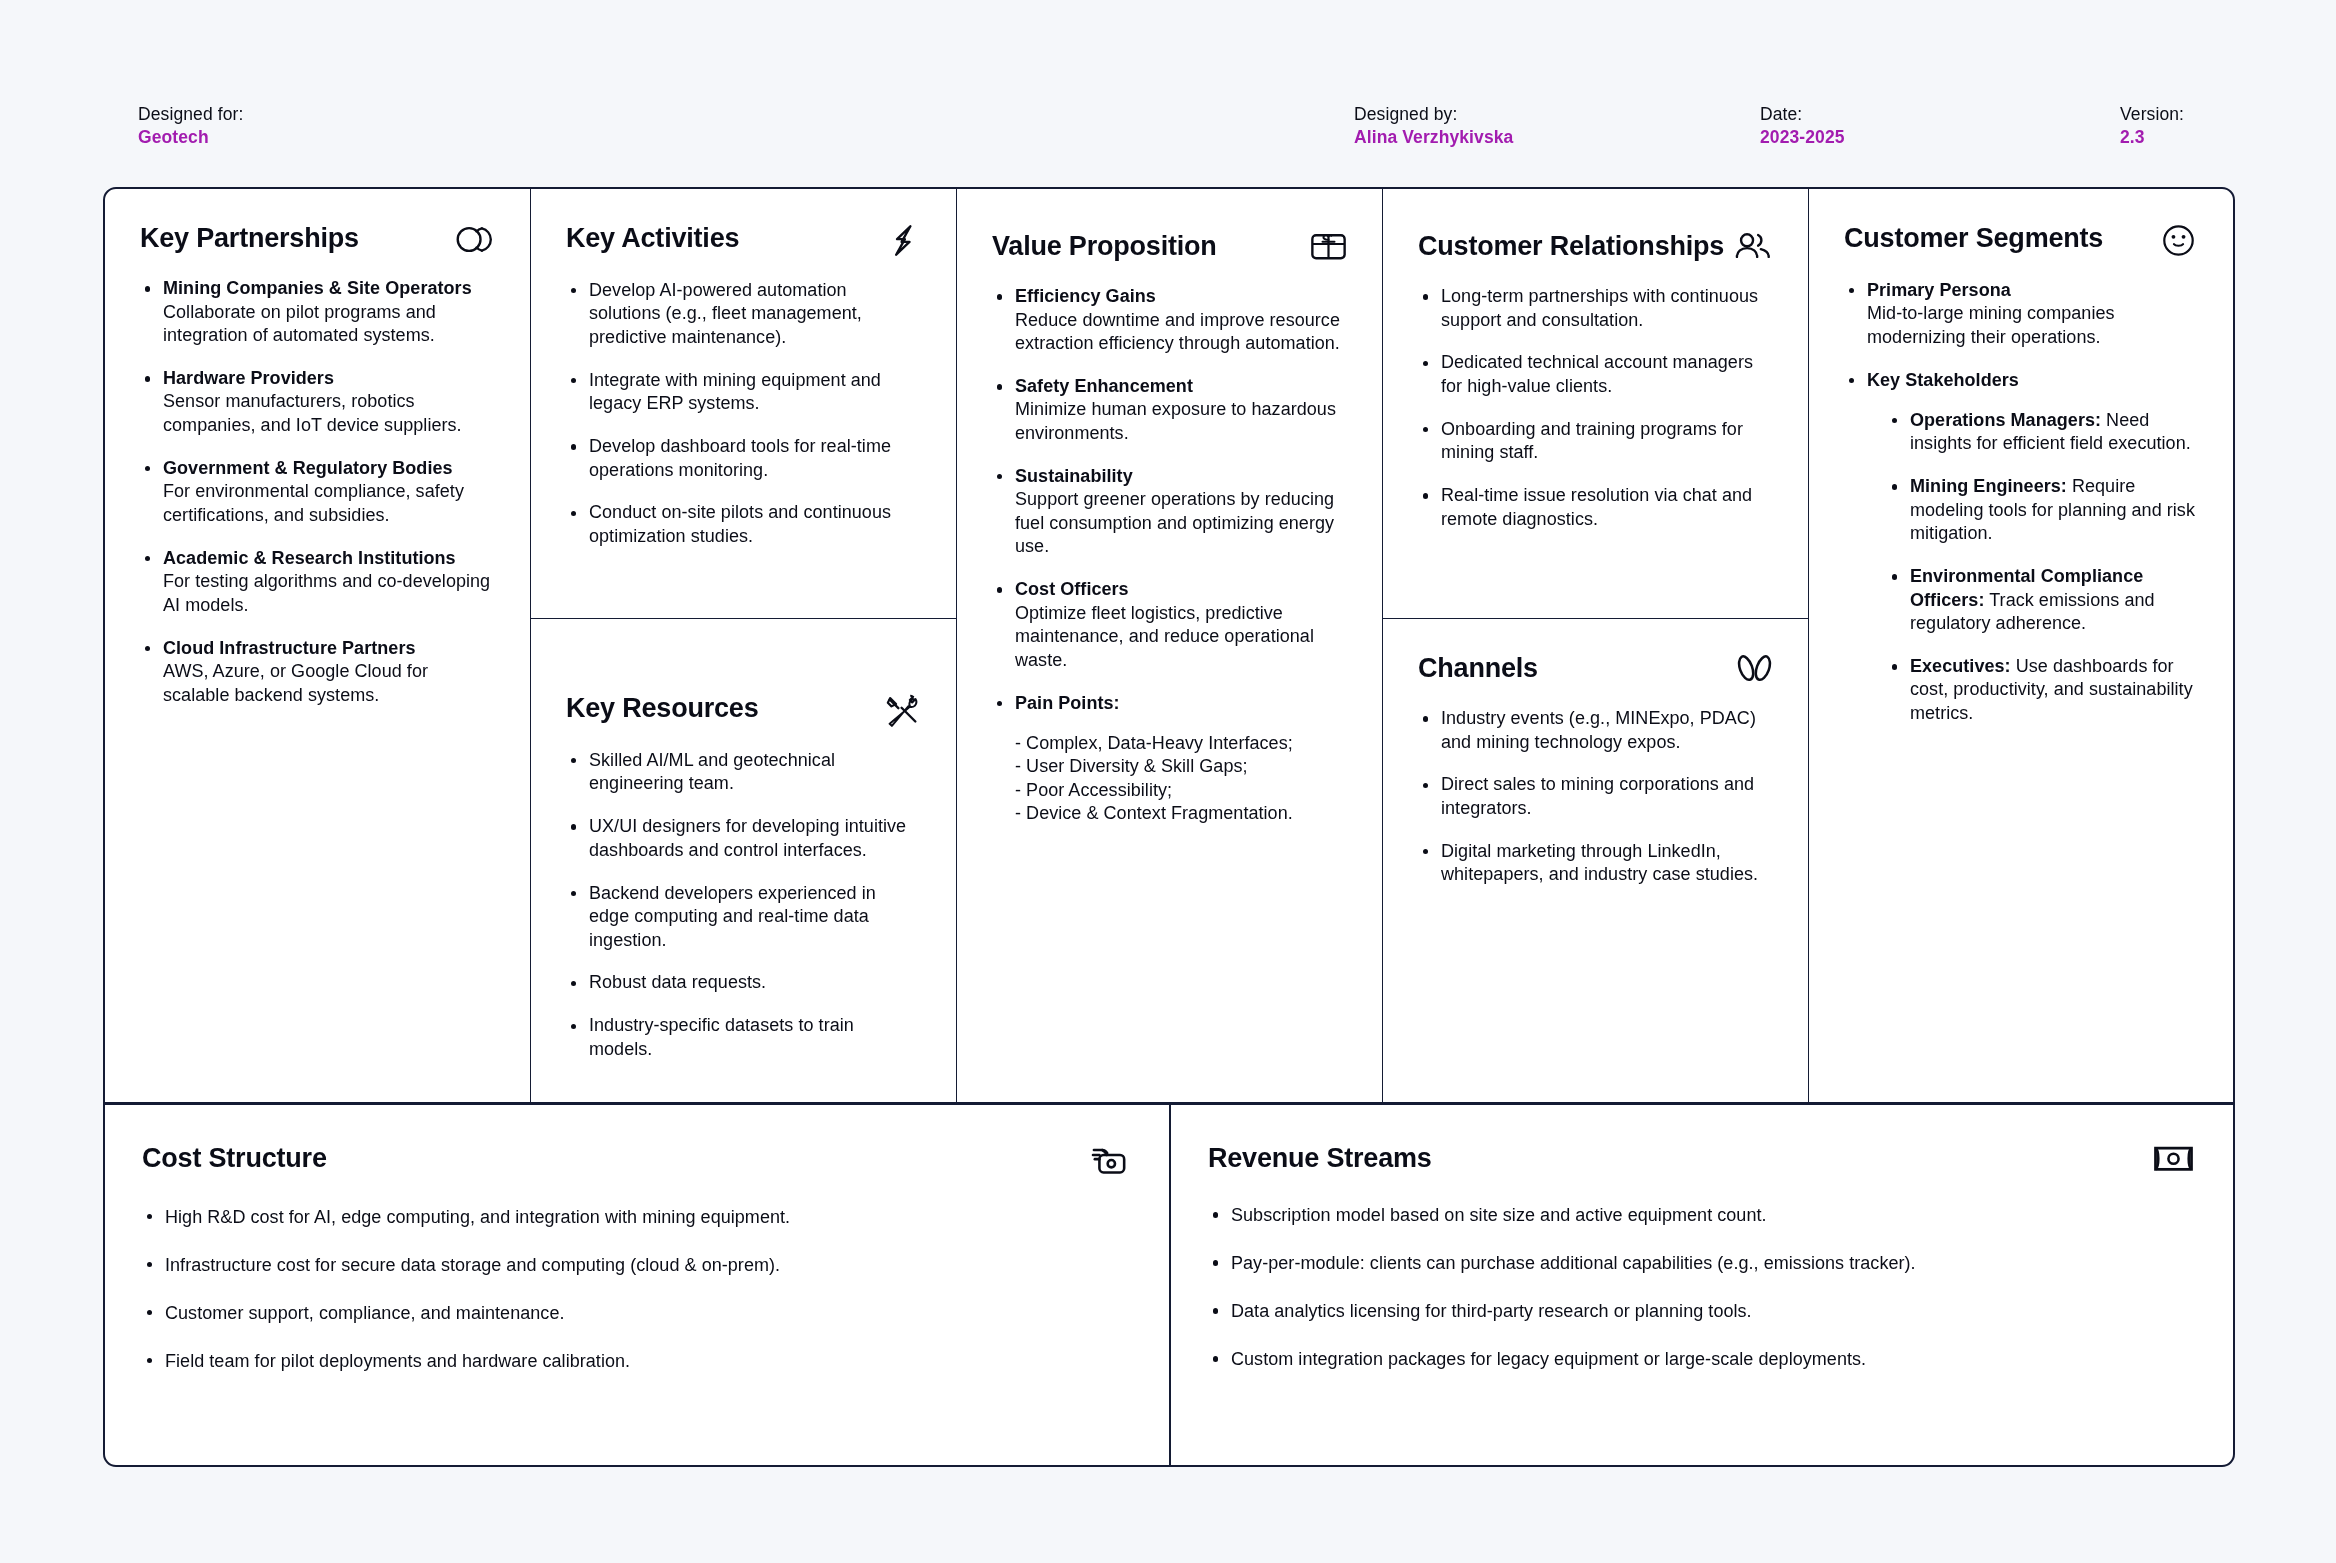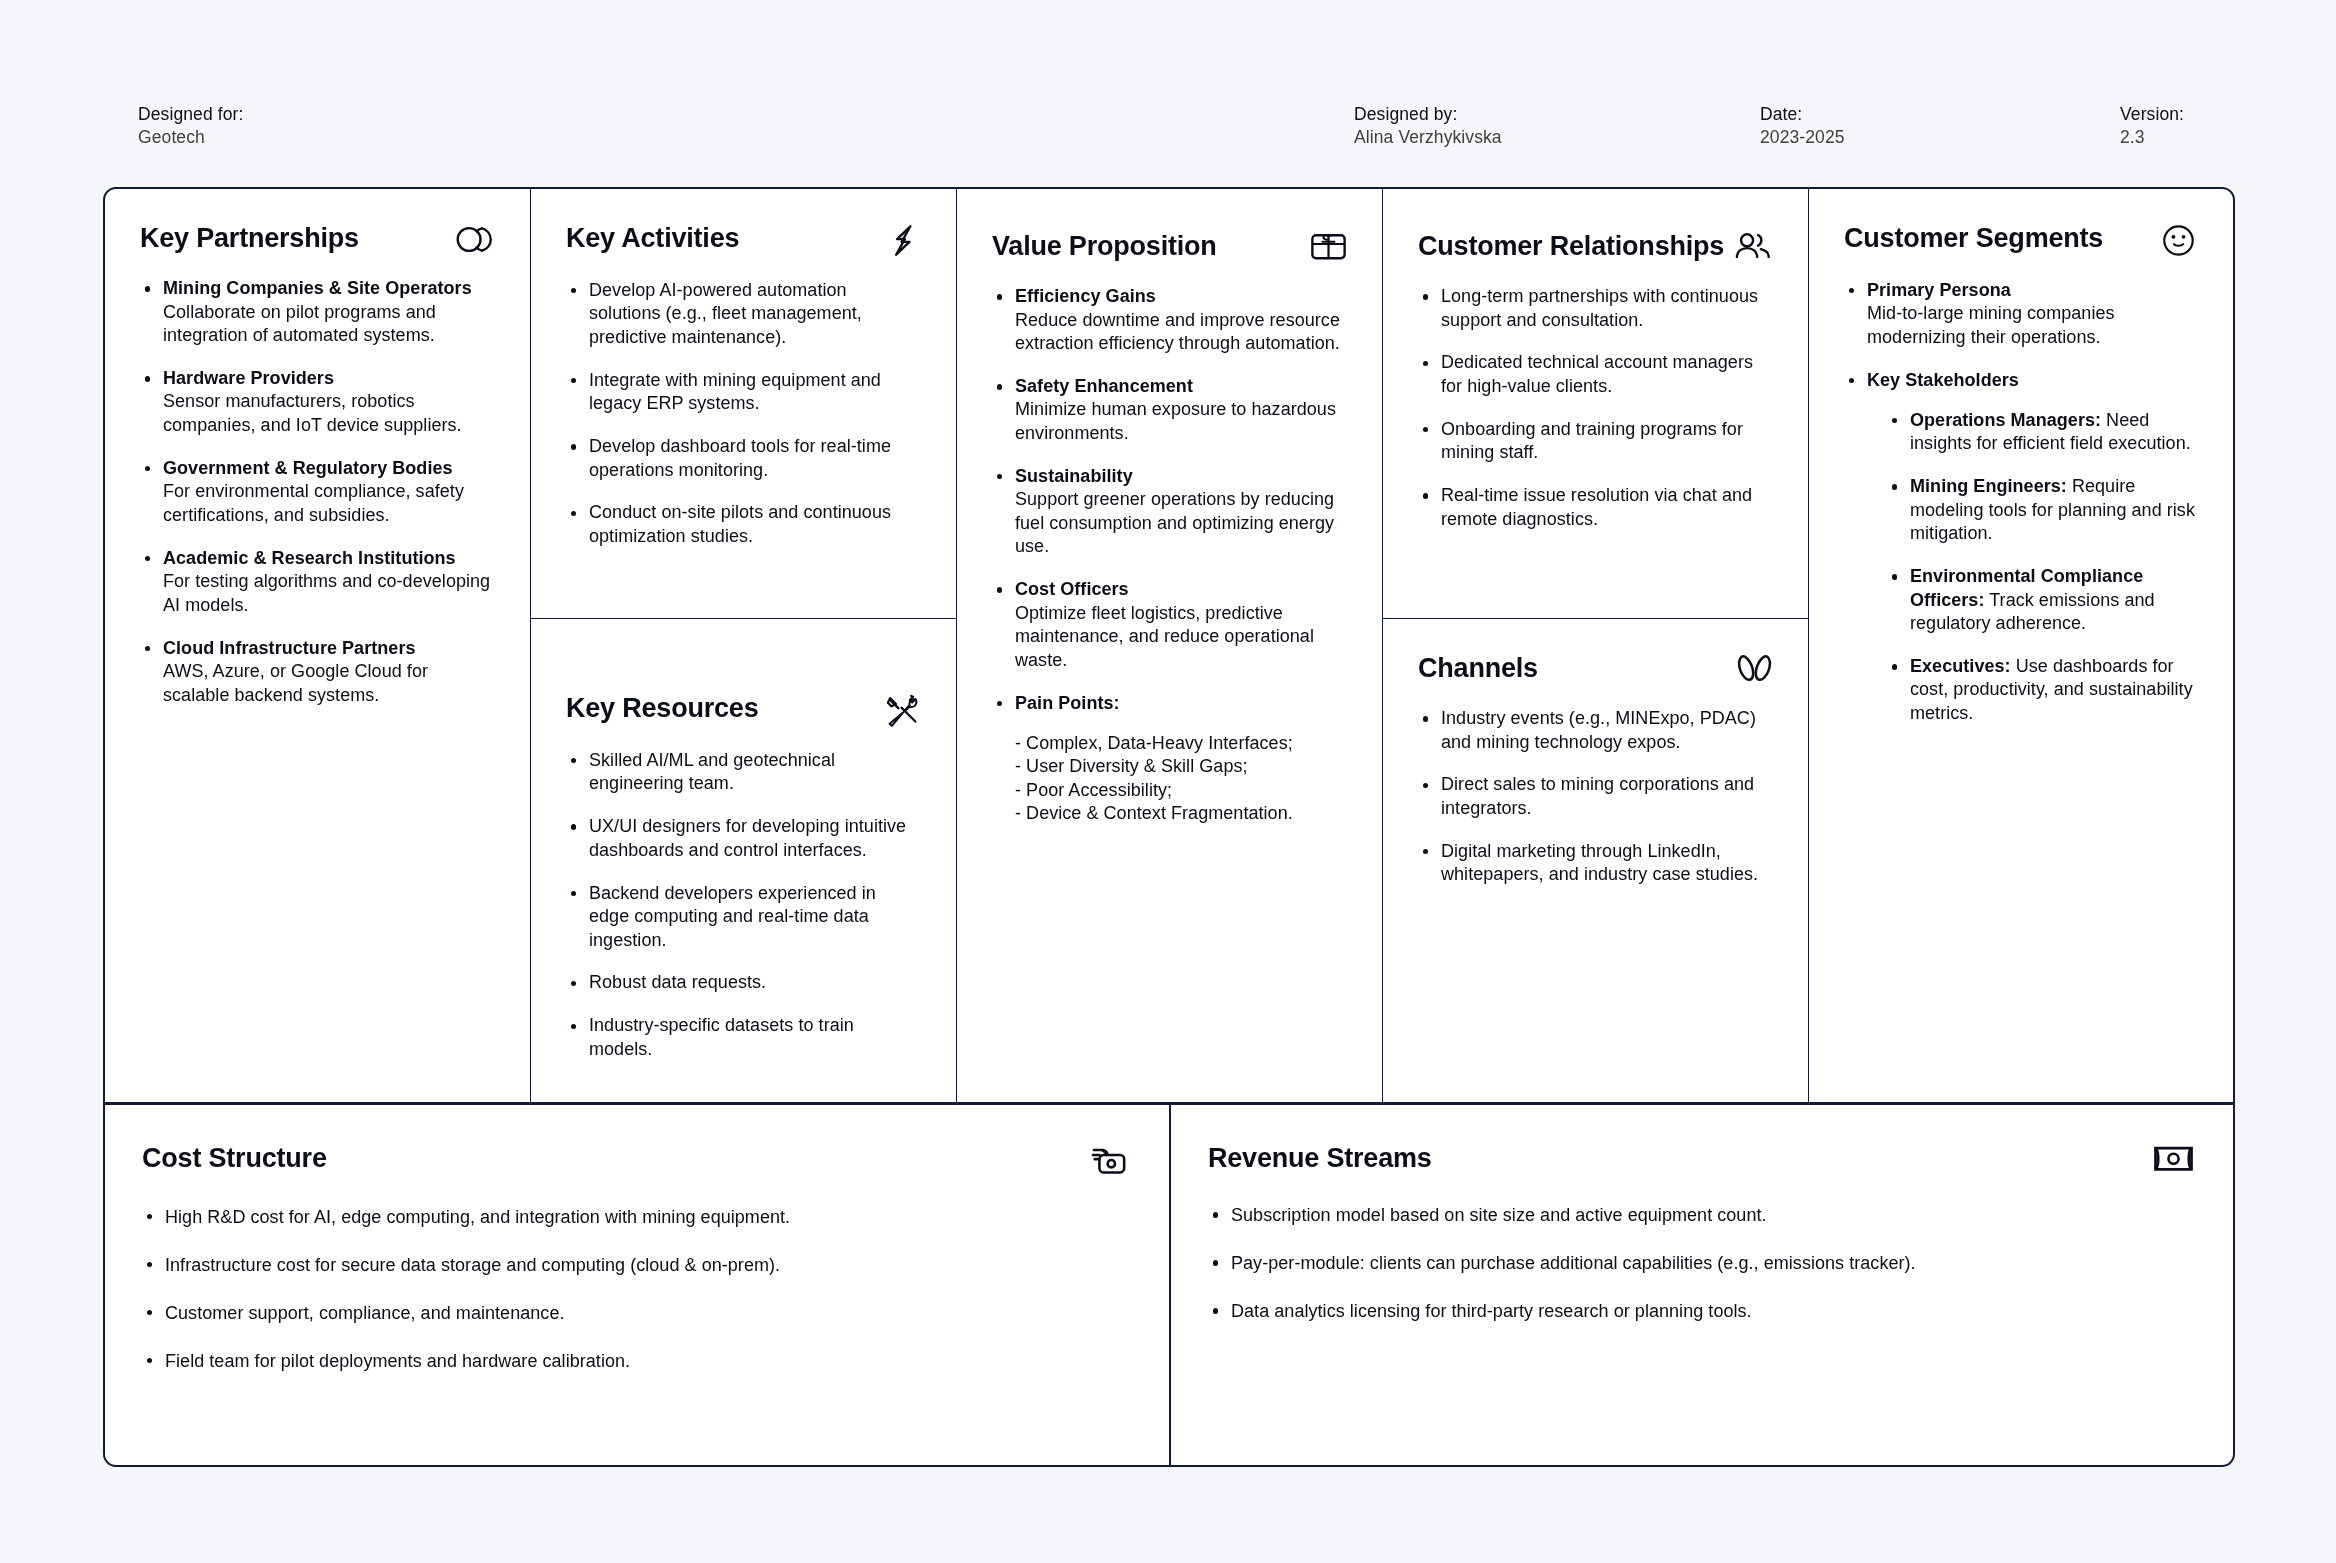--- a/index.html
+++ b/index.html
@@ -17,21 +17,21 @@
     position: absolute;
     top: 103px; left: 138px; right: 138px;
     height: 55px;
   }
   .meta-block { position: absolute; top: 0; }
   .meta-label {
     font-size: 17.5px; line-height: 23px; font-weight: 400; color: #0b0d17;
     letter-spacing: 0.1px;
   }
   .meta-value {
-    font-size: 17.5px; line-height: 23px; font-weight: 400; color: #404040;
+    font-size: 17.5px; line-height: 23px; font-weight: 700; color: #a21caf;
     letter-spacing: 0.1px;
   }
   .m-designed-for { left: 0; }
   .m-designed-by  { left: 1216px; }
   .m-date         { left: 1622px; }
   .m-version      { left: 1982px; }
 
   
   .canvas {
     position: absolute;
@@ -396,20 +396,21 @@
                   <circle cx="22" cy="16" r="5.5" fill="none" stroke="#0b0d17" stroke-width="2.8"></circle>
                   <path d="M2.5 4.5c4 2.5 4 20.5 0 23" fill="none" stroke="#0b0d17" stroke-width="2.8"></path>
                   <path d="M41.5 4.5c-4 2.5-4 20.5 0 23" fill="none" stroke="#0b0d17" stroke-width="2.8"></path>
                 </svg>
             </div>
           </div>
           <ul class="items wide">
             <li>Subscription model based on site size and active equipment count.</li>
             <li>Pay-per-module: clients can purchase additional capabilities (e.g., emissions tracker).</li>
             <li>Data analytics licensing for third-party research or planning tools.</li>
+            <li>Custom integration packages for legacy equipment or large-scale deployments.</li>
           </ul>
         </div>
       </div>
 
     </div>
 
   </div>
 </div>
 
 

